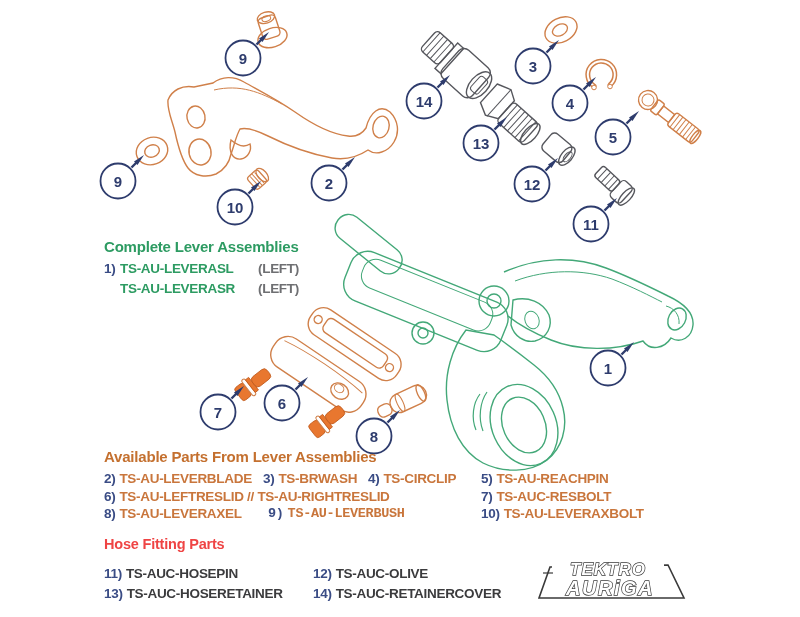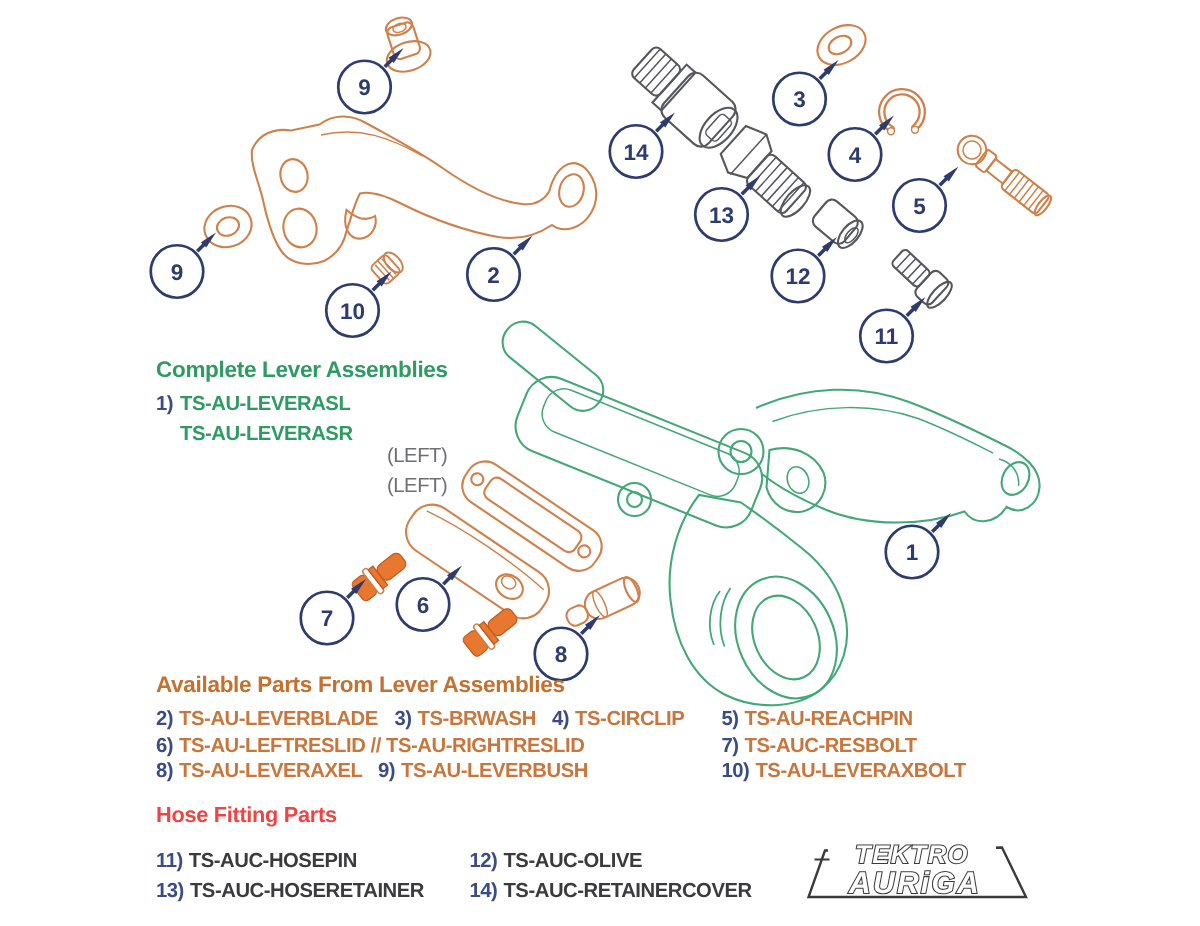--- a/index.html
+++ b/index.html
@@ -10,21 +10,21 @@
   .txt{position:absolute;white-space:nowrap;}
   .heading{font-size:15px;font-weight:700;letter-spacing:-0.2px;text-align:center;}
   .h-green{color:#2D9B62;}
   .h-orange{color:#C4702F;}
   .h-dark{color:#ef4444;}
   .cell{position:absolute;white-space:nowrap;font-size:13.5px;font-weight:700;letter-spacing:-0.3px;}
   .s-num{color:#3A4C85;display:inline-block;margin-right:4px;}
   .code-orange{color:#C9763C;}
   .code-green{color:#2D9B62;}
   .code-dark{color:#3B3B3D;}
-  .side-gray{color:#6E6F72;position:absolute;left:154px;top:0;font-weight:400;margin-top:35px;}
+  .side-gray{color:#6E6F72;position:absolute;left:154px;top:0;font-weight:700;}
   .item{position:absolute;font-size:13.5px;font-weight:700;letter-spacing:-0.3px;width:260px;}
   .item .s-num{width:12px;margin-right:4px;}
 </style>
 </head>
 <body>
 
 <div class="canvas">
 
   <svg width="800" height="617" viewBox="0 0 800 617">
 
@@ -269,21 +269,21 @@
 
   <div class="txt heading h-orange" style="left:104px;top:448px">Available Parts From Lever Assemblies</div>
   <div id="available-items">
       <div class="cell" style="left: 104px; top: 471px; text-align: right;"><span class="s-num">2)</span><span class="code-orange">TS-AU-LEVERBLADE</span></div>
       <div class="cell" style="left: 263px; top: 471px;"><span class="s-num">3)</span><span class="code-orange">TS-BRWASH</span></div>
       <div class="cell" style="left: 368px; top: 471px;"><span class="s-num">4)</span><span class="code-orange">TS-CIRCLIP</span></div>
       <div class="cell" style="left: 481px; top: 471px;"><span class="s-num">5)</span><span class="code-orange">TS-AU-REACHPIN</span></div>
       <div class="cell" style="left: 104px; top: 489px;"><span class="s-num">6)</span><span class="code-orange">TS-AU-LEFTRESLID // TS-AU-RIGHTRESLID</span></div>
       <div class="cell" style="left: 481px; top: 489px;"><span class="s-num">7)</span><span class="code-orange">TS-AUC-RESBOLT</span></div>
       <div class="cell" style="left: 104px; top: 506px;"><span class="s-num">8)</span><span class="code-orange">TS-AU-LEVERAXEL</span></div>
-      <div class="cell" style="left: 252px; top: 506px;"><span class="s-num">9)</span><span class="code-orange">TS-AU-LEVERBUSH</span></div>
+      <div class="cell" style="left: 268px; top: 506px; font-family: Liberation Mono, monospace;"><span class="s-num">9)</span><span class="code-orange">TS-AU-LEVERBUSH</span></div>
       <div class="cell" style="left: 481px; top: 506px;"><span class="s-num">10)</span><span class="code-orange">TS-AU-LEVERAXBOLT</span></div>
     </div>
 
   <div class="txt heading h-dark" style="left:104px;top:536px;font-size:14.5px">Hose Fitting Parts</div>
   <div id="hose-items">
       <div class="cell" style="left: 104px; top: 566px;"><span class="s-num">11)</span><span class="code-dark">TS-AUC-HOSEPIN</span></div>
       <div class="cell" style="left: 313px; top: 566px;"><span class="s-num">12)</span><span class="code-dark">TS-AUC-OLIVE</span></div>
       <div class="cell" style="left: 104px; top: 586px;"><span class="s-num">13)</span><span class="code-dark">TS-AUC-HOSERETAINER</span></div>
       <div class="cell" style="left: 313px; top: 586px;"><span class="s-num">14)</span><span class="code-dark">TS-AUC-RETAINERCOVER</span></div>
     </div>

